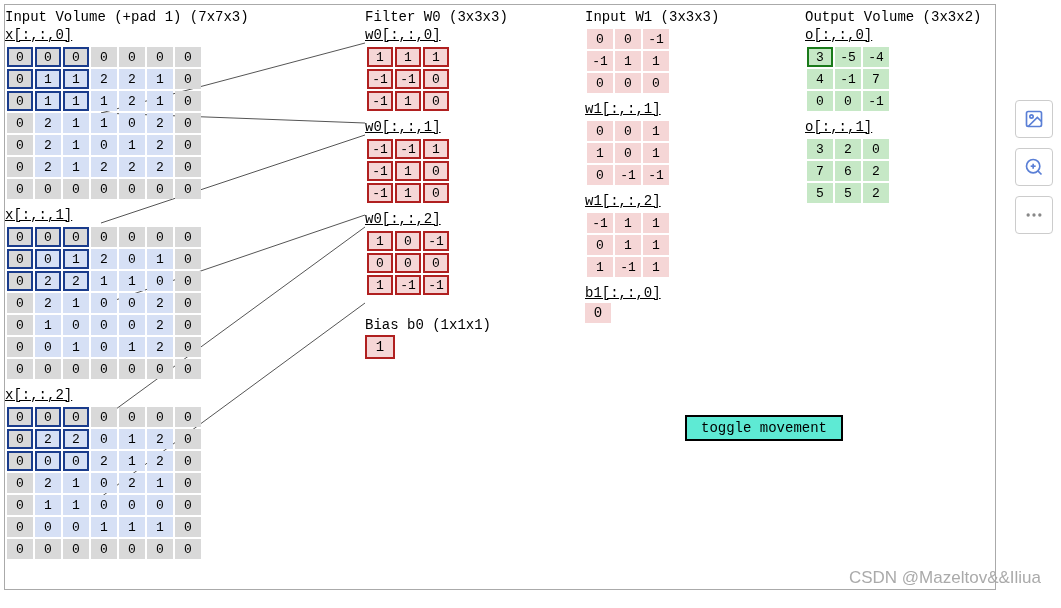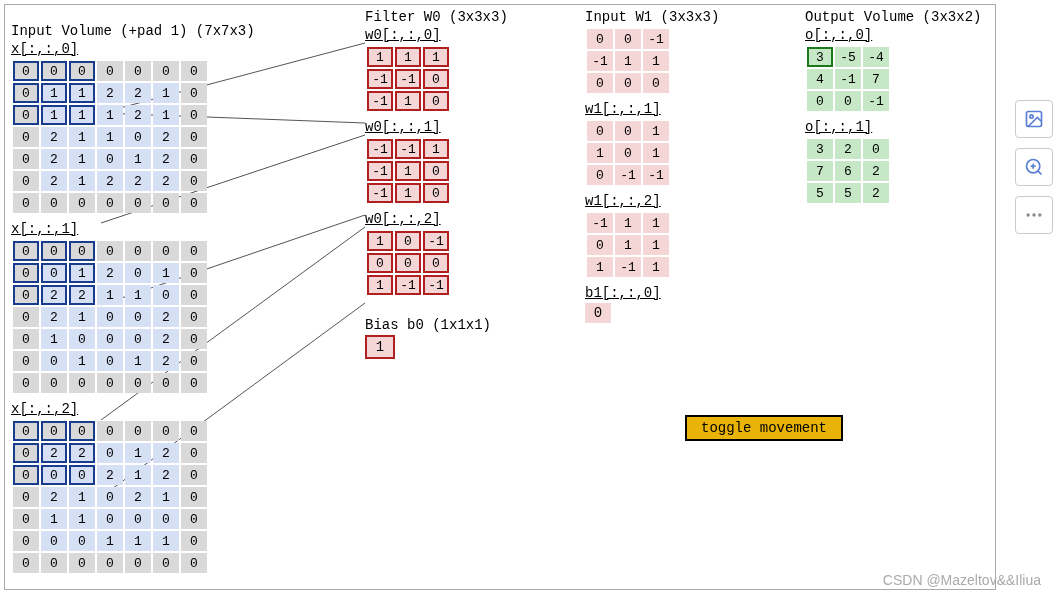--- a/index.html
+++ b/index.html
@@ -16,21 +16,21 @@
     padding: 6px;
     position: relative;
     width: 992px;
     height: 586px;
     box-sizing: border-box;
   }
   .col {
     position: absolute;
     top: 4px;
   }
-  .col-input { left: 6px; width: 340px; margin-top: 14px; }
+  .col-input { left: 0; width: 340px; }
   .col-w0 { left: 360px; width: 200px; }
   .col-w1 { left: 580px; width: 200px; }
   .col-out { left: 800px; width: 200px; }
 
   .header { white-space: pre; margin-bottom: 2px; }
   .sublabel { white-space: pre; margin: 2px 0; text-decoration: underline; }
 
   .grid {
     display: table;
     border-collapse: separate;
@@ -60,33 +60,33 @@
   .bias-header { margin-top: 20px; }
   .bias-cell-w0 { background: #f5d6d6; border: 2px solid #b02020; display: inline-block; width: 26px; height: 20px; text-align: center; line-height: 20px; }
   .bias-cell-w1 { background: #f5d6d6; display: inline-block; width: 26px; height: 20px; text-align: center; line-height: 20px; }
 
   .toggle-btn {
     position: absolute;
     left: 680px;
     top: 410px;
     border: 2px solid #000;
     padding: 3px 14px;
-    background: #eab308;
+    background: #5eead4;
     font-family: inherit;
     font-size: 14px;
     cursor: pointer;
   }
 
   .watermark {
     position: absolute;
     right: 20px;
     bottom: 6px;
     color: #aaa;
     font-family: Arial, sans-serif;
-    font-size: 14px;
+    font-size: 17px;
   }
 
   .side-tools {
     position: absolute;
     right: 8px;
     top: 100px;
     display: flex;
     flex-direction: column;
     gap: 10px;
   }

